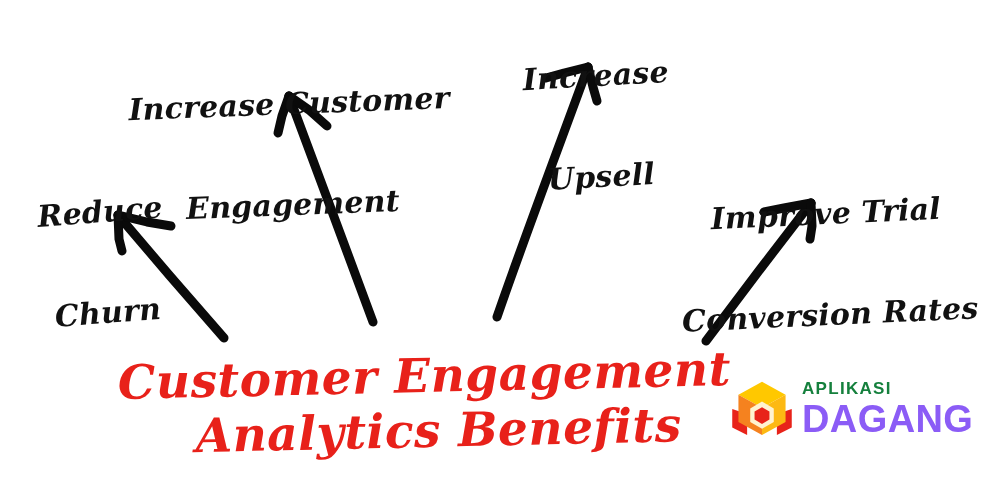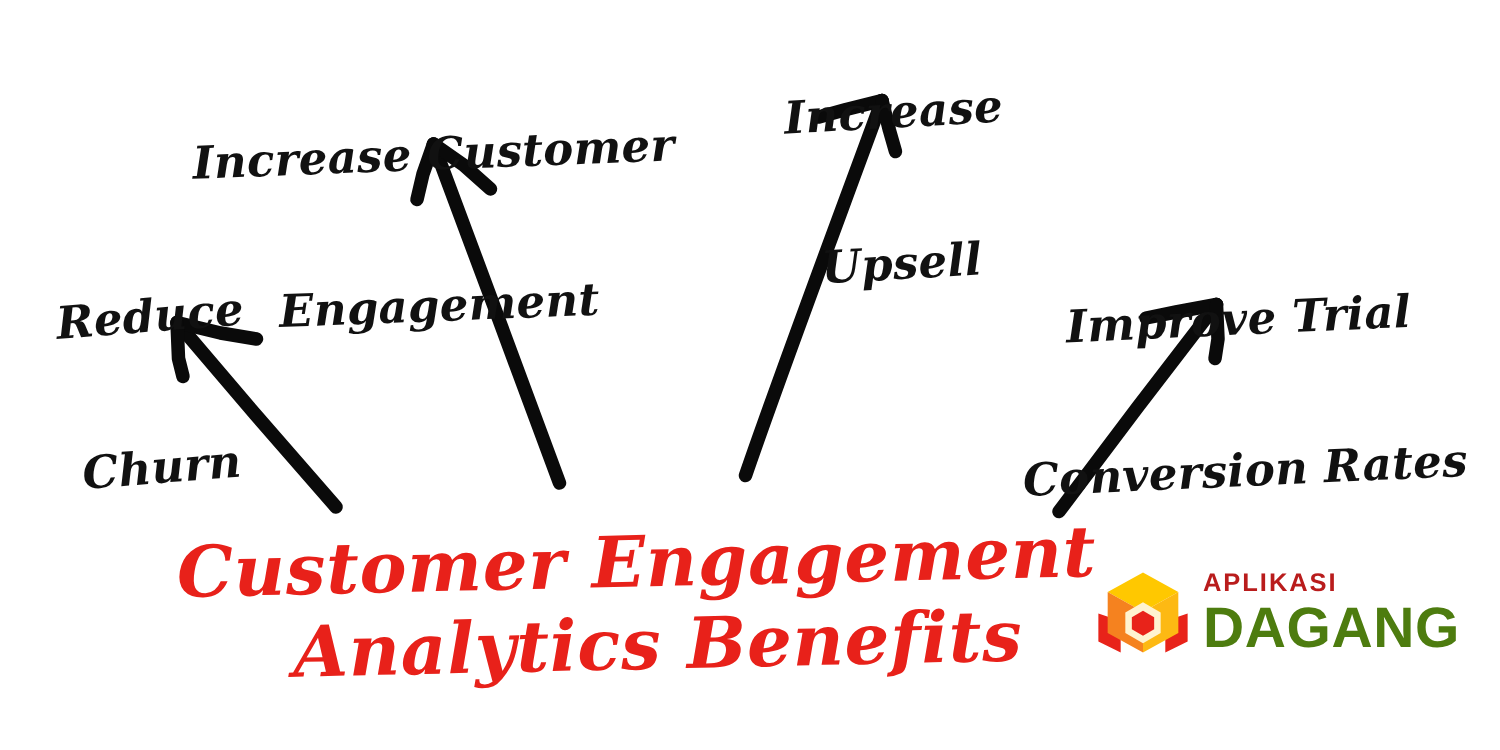--- a/index.html
+++ b/index.html
@@ -107,28 +107,28 @@
     display: flex;
     flex-direction: column;
     justify-content: center;
     line-height: 1;
   }
   #brand-line-top {
     font-family: "Liberation Sans", sans-serif;
     font-weight: bold;
     font-size: 17px;
     letter-spacing: 1.3px;
-    color: #b91c1c;
+    color: #15803d;
   }
   #brand-line-bottom {
     font-family: "Liberation Sans", sans-serif;
     font-weight: bold;
     font-size: 38px;
     letter-spacing: 0.4px;
-    color: #4d7c0f;
+    color: #8b5cf6;
     margin-top: 3px;
   }
 </style>
 </head>
 <body>
 
 <div id="canvas">
 
   <svg class="arrows-layer" viewBox="0 0 1000 500">
     <g fill="none" stroke="#0A0A0A" stroke-width="9" stroke-linecap="round" stroke-linejoin="round">

